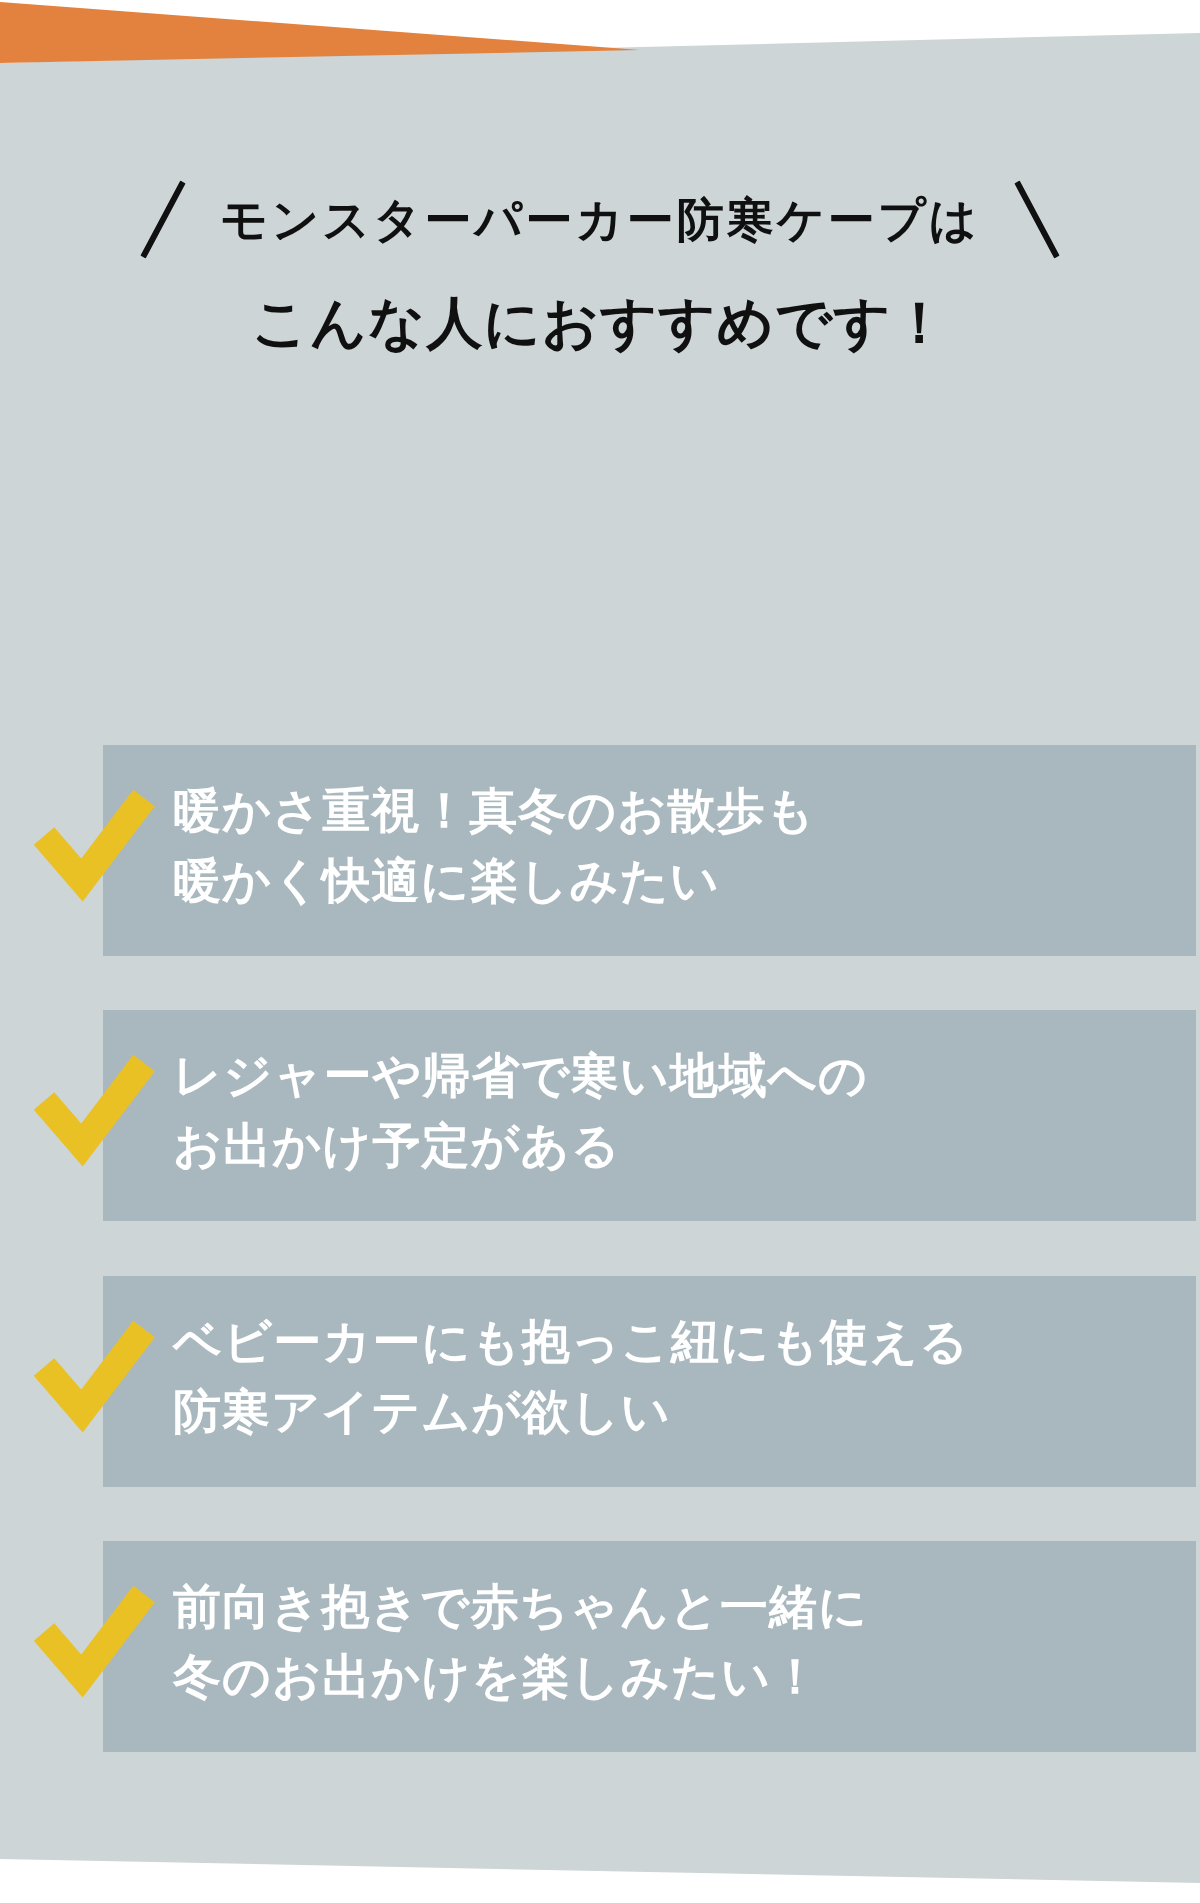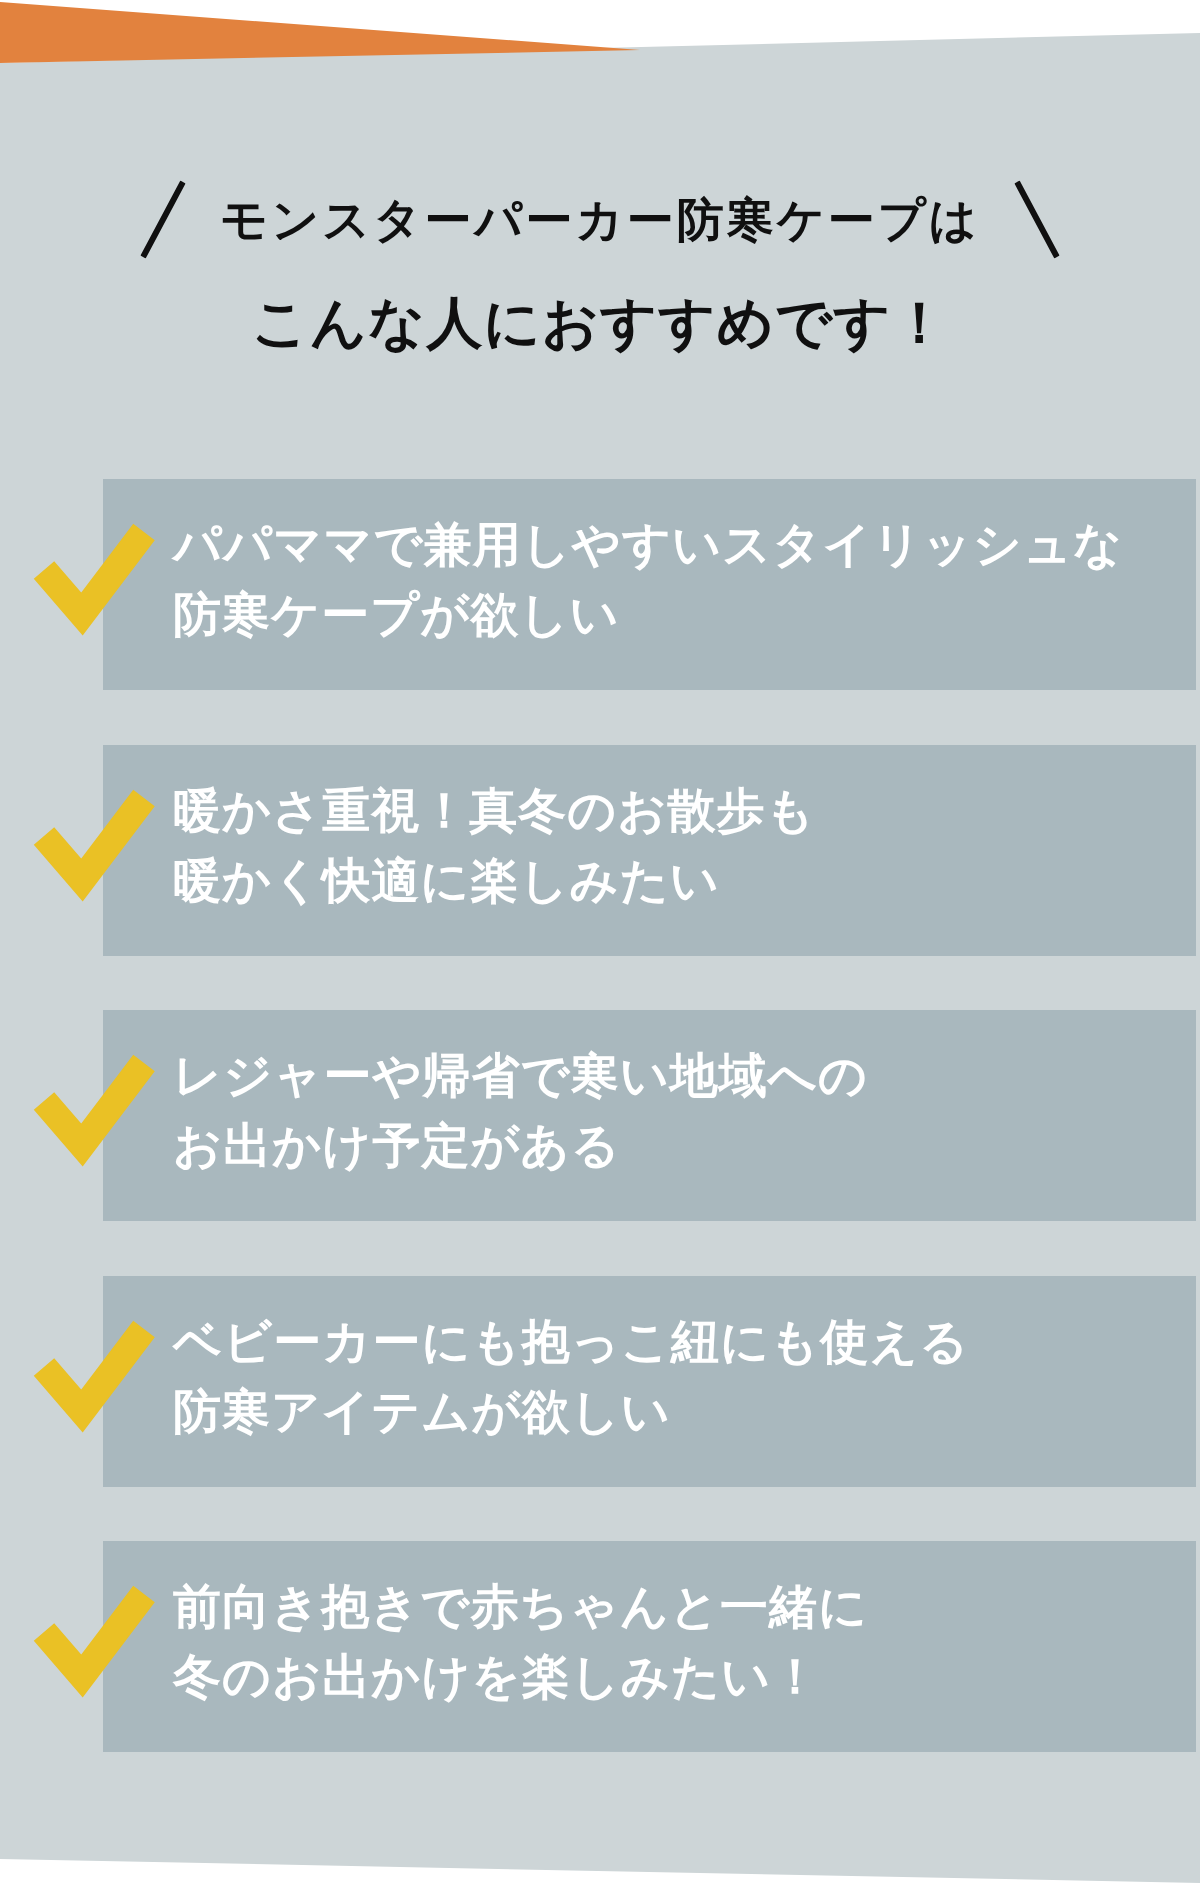--- a/index.html
+++ b/index.html
@@ -120,29 +120,20 @@
   <div class="panel"></div>
   <div class="orange-wedge"></div>
 
   <div>
     <div class="slash slash-left"></div>
     <div class="subtitle">モンスターパーカー防寒ケープは</div>
     <div class="slash slash-right"></div>
     <div class="title">こんな人におすすめです！</div>
   </div>
 
-  <div class="band band-1">
-    <svg class="check" viewBox="0 0 122 114">
-      <polyline points="11,51 49,95 111,13"></polyline>
-    </svg>
-    <div class="band-text">
-      <div>パパママで兼用しやすいスタイリッシュな</div>
-      <div>防寒ケープが欲しい</div>
-    </div>
-  </div>
 
   <div class="band band-3">
     <svg class="check" viewBox="0 0 122 114">
       <polyline points="11,51 49,95 111,13"></polyline>
     </svg>
     <div class="band-text">
       <div>レジャーや帰省で寒い地域への</div>
       <div>お出かけ予定がある</div>
     </div>
   </div>

